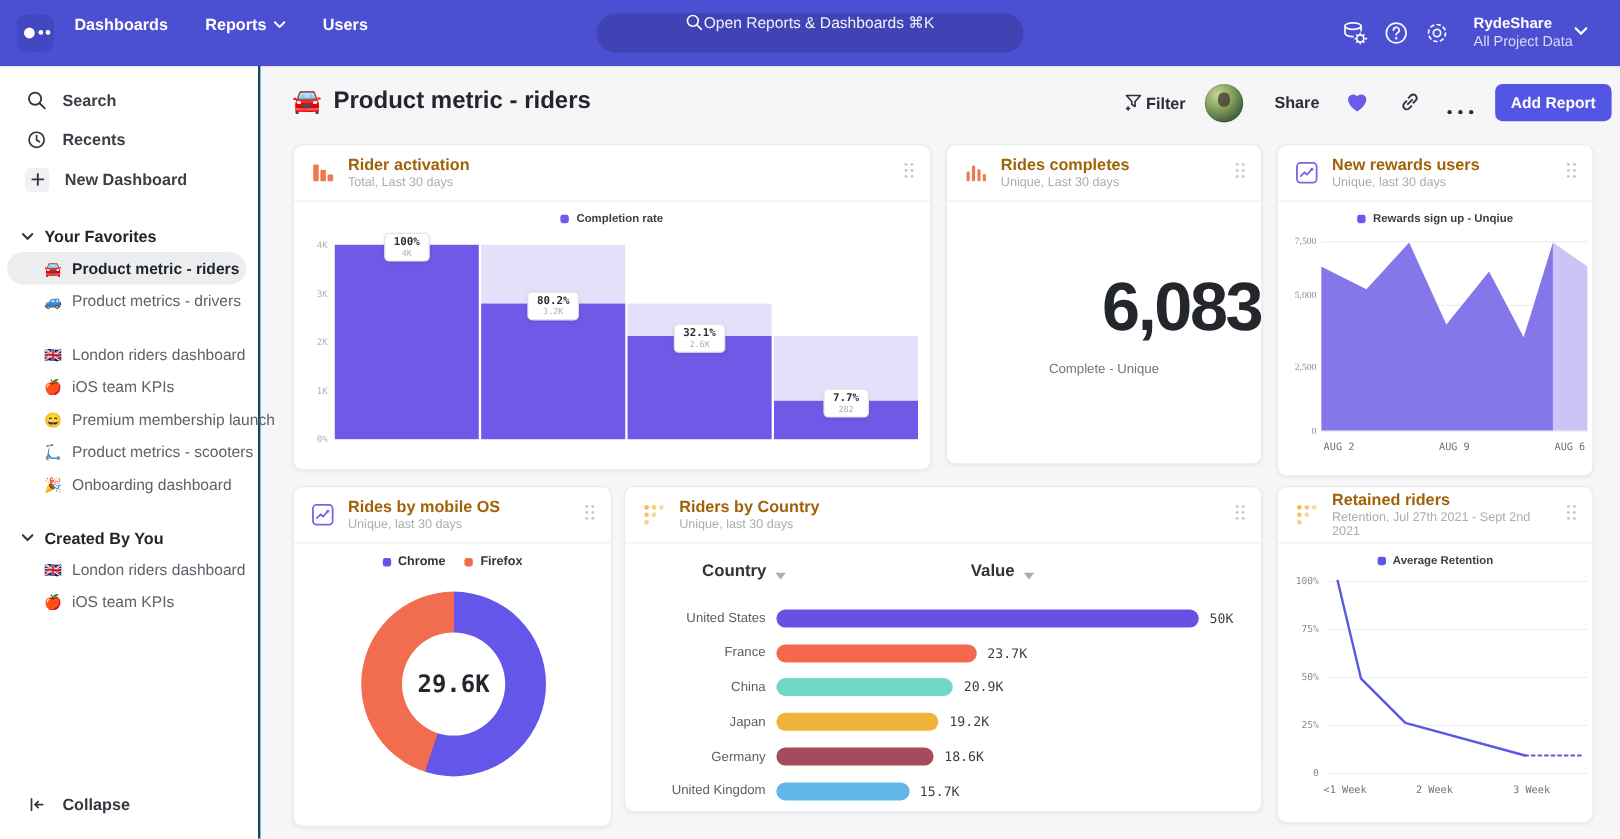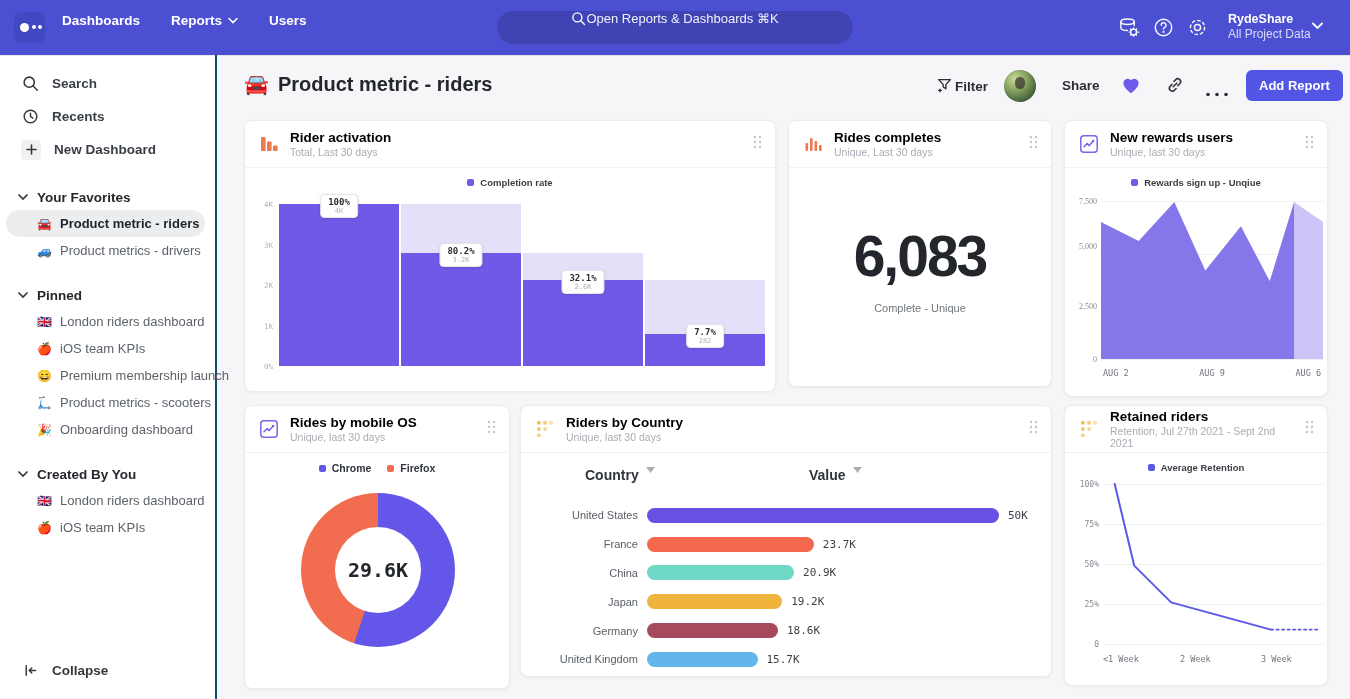--- a/index.html
+++ b/index.html
@@ -40,57 +40,57 @@
 .avatar::after{content:"";position:absolute;left:11px;top:7px;width:10px;height:12px;border-radius:45%;background:#3c3430;opacity:.75}
 .heart-ic{position:absolute;left:1120px;top:74px;width:22px;height:22px;cursor:pointer}
 .link-ic{position:absolute;left:1165px;top:75px;width:20px;height:20px;color:#30353B;cursor:pointer}
 .more-ic{position:absolute;left:1205px;top:83px;cursor:pointer;color:#2A2F34}
 .add-report{position:absolute;left:1246px;top:70px;height:31px;padding:0 13px;border-radius:6px;background:#5356E4;color:#fff;font-size:13px;font-weight:700;line-height:31px;cursor:pointer;border:none;font-family:"Liberation Sans",sans-serif}
 
 
 .card{position:absolute;background:#fff;border:1px solid #ECECEF;border-radius:8px;box-shadow:0 1px 3px rgba(20,20,40,.05)}
 .chead{height:47px;display:flex;align-items:center;padding:0 13px;gap:10px;border-bottom:1px solid #F1F1F4}
 .cicon{width:22px;height:22px;flex:0 0 auto}
-.ctit{font-size:13.5px;font-weight:700;color:#000000;line-height:1.15}
+.ctit{font-size:13.5px;font-weight:700;color:#a16207;line-height:1.15}
 .csub{font-size:10.5px;color:#A9ADB4;margin-top:1px}
 .handle{margin-left:auto;cursor:grab;color:#C3C6CC}
 .cbody{position:absolute;left:0;right:0;top:47px;bottom:0}
 .legend{position:absolute;top:9px;left:0;right:0;display:flex;justify-content:center;align-items:center;gap:6px;font-size:9.5px;font-weight:700;color:#3A3F45}
 .sq{width:7px;height:7px;border-radius:2px;flex:0 0 auto}
 
 
 .fun-plot{position:absolute;left:34px;right:10px;top:36px;height:162px;display:flex;gap:2px}
 .fcol{flex:1;position:relative}
 .fbg,.fbar{position:absolute;bottom:0;left:0;right:0}
 .fchip{position:absolute;left:50%;transform:translateX(-50%);background:#fff;border:1px solid #E4E5E9;border-radius:4px;box-shadow:0 1px 3px rgba(0,0,0,.1);padding:2px 7px;text-align:center;z-index:2;white-space:nowrap}
 .fchip .p{font-size:9px;font-weight:700;color:#2A2F34;font-family:"DejaVu Sans Mono",monospace}
 .fchip .v{font-size:7px;color:#ABAFB5;font-family:"DejaVu Sans Mono",monospace}
 .fyl{position:absolute;left:0;width:28px;text-align:right;font-size:7.5px;color:#AEB2B8;transform:translateY(-50%);font-family:"DejaVu Sans Mono",monospace}
 .fun-xrow{position:absolute;left:34px;right:10px;top:203px;display:flex;gap:2px}
 .fxl{flex:1;font-size:10px;font-weight:700;color:#383D43}
 
 
-.big-number{position:absolute;top:55px;left:0;right:0;text-align:center;font-size:57px;font-weight:700;letter-spacing:-2px;color:#23272C}
+.big-number{position:absolute;top:55px;left:0;right:0;text-align:right;font-size:57px;font-weight:700;letter-spacing:-2px;color:#23272C}
 .big-caption{position:absolute;top:134px;left:0;right:0;text-align:center;font-size:11px;color:#70767D}
 
 
 .nr-plot{position:absolute;left:36px;top:33px;width:222px;height:158px}
 .gline{position:absolute;left:0;right:0;border-top:1px solid #EFEFF2}
 .nr-yl{position:absolute;left:0;width:32px;text-align:right;font-size:8px;color:#868B92;transform:translateY(-50%);font-family:Liberation Serif, serif}
 .nr-xrow{position:absolute;left:36px;width:222px;top:200px;display:flex;justify-content:space-between;padding:0 2px;font-size:8.5px;color:#6E747B;font-family:"DejaVu Sans Mono",monospace}
 
 
 .donut{position:absolute;left:56px;top:40px;width:154px;height:154px;border-radius:50%}
 .hole{position:absolute;left:34px;top:34px;width:86px;height:86px;border-radius:50%;background:#fff;display:flex;align-items:center;justify-content:center;font-family:"DejaVu Sans Mono",monospace;font-size:20px;font-weight:700;color:#23272C}
 .os-legend{gap:16px}
 .os-li{display:flex;align-items:center;gap:6px;font-size:10.5px;font-weight:700;color:#30353B;cursor:pointer}
 
 
 .tb-head{position:absolute;top:14px;left:0;right:0;font-size:14px;font-weight:700;color:#30353B}
-.tb-col{position:absolute;display:flex;align-items:flex-start;gap:7px;cursor:pointer}
+.tb-col{position:absolute;display:flex;align-items:flex-end;gap:7px;cursor:pointer}
 .tb-rows{position:absolute;left:0;right:0;top:48px}
 .trow{display:flex;align-items:center;height:28.8px}
 .tlabel{width:126px;text-align:right;font-size:11px;color:#5A6066;padding-right:9px;flex:0 0 auto}
 .tbar{height:15px;border-radius:8px;flex:0 0 auto}
 .tval{font-size:11px;color:#3A3F45;margin-left:9px;font-family:"DejaVu Sans Mono",monospace}
 
 
 .rt-plot{position:absolute;left:41px;top:31px;width:217px;height:160px}
 .rt-yl{position:absolute;left:0;width:34px;text-align:right;font-size:8px;color:#868B92;transform:translateY(-50%);font-family:"DejaVu Sans Mono",monospace}
 .rt-xl{position:absolute;top:201px;font-size:8.5px;color:#6E747B;font-family:"DejaVu Sans Mono",monospace}
@@ -184,26 +184,20 @@
       <span class="emo">🚘</span>
       <span>Product metric - riders</span>
     </div>
     <div class="sitem">
       <span class="emo">🚙</span>
       <span>Product metrics - drivers</span>
     </div>
   </div>
 
   <div class="sec">
-    <div class="sec-title">
-      <svg width="10" height="7" viewBox="0 0 10 7">
-          <path d="M1 1l4 4 4-4" fill="none" stroke="#33383E" stroke-width="1.7" stroke-linecap="round"></path>
-        </svg>
-      <span>Pinned</span>
-    </div>
     <div class="sitem">
       <span class="emo">🇬🇧</span>
       <span>London riders dashboard</span>
     </div>
     <div class="sitem">
       <span class="emo">🍎</span>
       <span>iOS team KPIs</span>
     </div>
     <div class="sitem">
       <span class="emo">😄</span>

